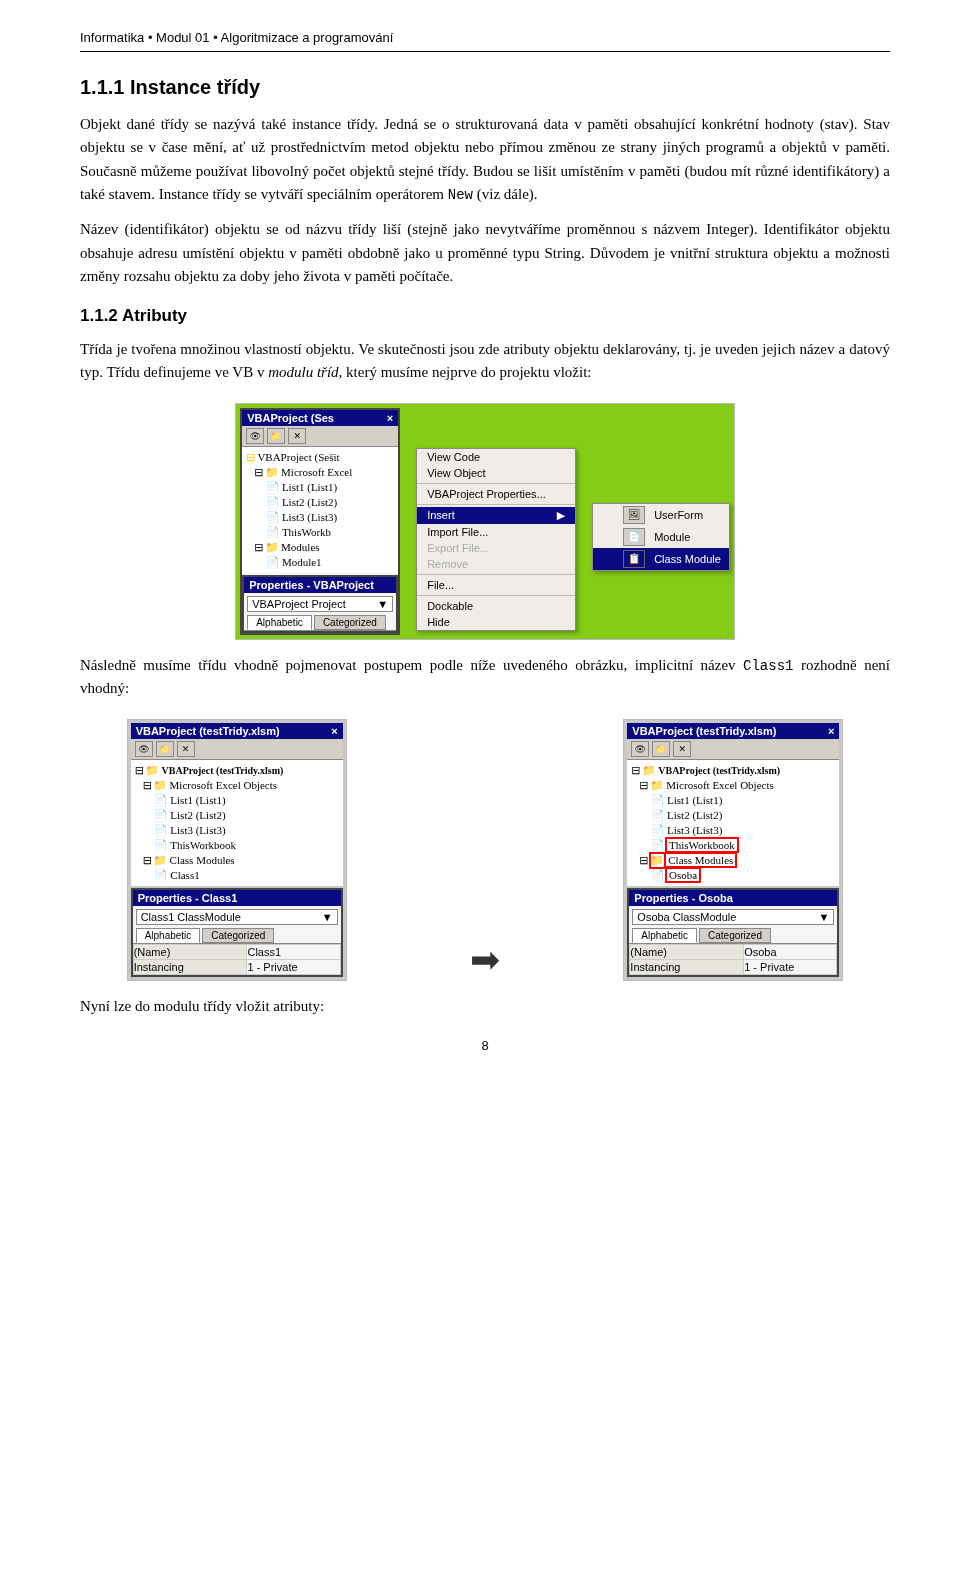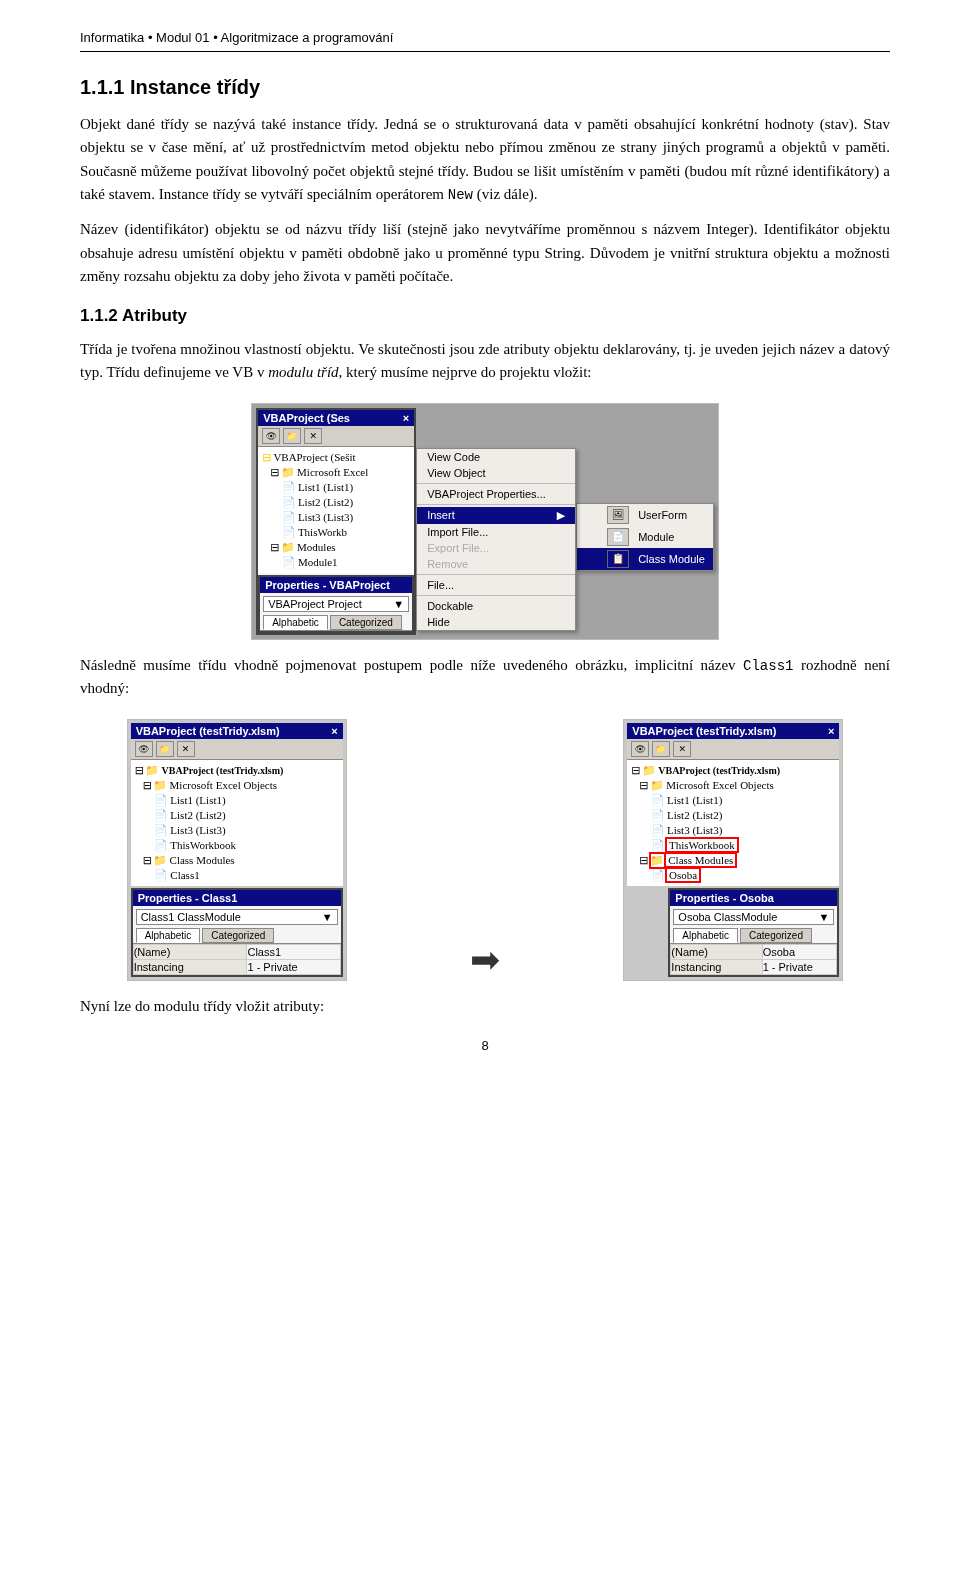--- a/index.html
+++ b/index.html
@@ -266,21 +266,21 @@
   <div class="section">
     <h3>1.1.2  Atributy</h3>
 
     <p>
       Třída je tvořena množinou vlastností objektu. Ve skutečnosti jsou zde atributy
       objektu deklarovány, tj. je uveden jejich název a datový typ. Třídu definujeme
       ve VB v <em>modulu tříd</em>, který musíme nejprve do projektu vložit:
     </p>
 
     <div class="image-container">
-      <div style="display:flex; flex-direction:row; align-items:flex-start; border:1px solid #bbb; background:#a3a3a3; padding:4px; gap:0;">
+      <div style="display:flex; flex-direction:row; align-items:flex-start; border:1px solid #bbb; background:#84cc16; padding:4px; gap:16px;">
 
         <div class="vba-explorer" style="width:160px; flex-shrink:0;">
           <div class="vba-titlebar">
             <span>VBAProject (Ses</span>
             <span>×</span>
           </div>
           <div class="vba-toolbar">
             <div class="vba-toolbar-btn">👁</div>
             <div class="vba-toolbar-btn">📁</div>
             <div class="vba-toolbar-btn">✕</div>
@@ -498,21 +498,21 @@
               <span>⊟</span>
               <span class="folder-icon" style="outline:2px solid red;">📁</span>
               <span style="outline:2px solid red; display:inline-block; padding:0 2px;">Class Modules</span>
             </div>
             <div class="vba-tree-item tree-indent2">
               <span>📄</span>
               <span style="outline:2px solid red; display:inline-block; padding:0 2px;">Osoba</span>
             </div>
           </div>
 
-          <div class="vba-properties" style="margin-top:2px;margin-left:41px;">
+          <div class="vba-properties" style="margin-top:2px;">
             <div class="prop-titlebar">Properties - Osoba</div>
             <div class="prop-dropdown">
               <span>Osoba  ClassModule</span>
               <span>▼</span>
             </div>
             <div class="prop-tabs">
               <div class="prop-tab active">Alphabetic</div>
               <div class="prop-tab">Categorized</div>
             </div>
             <table class="prop-table">

